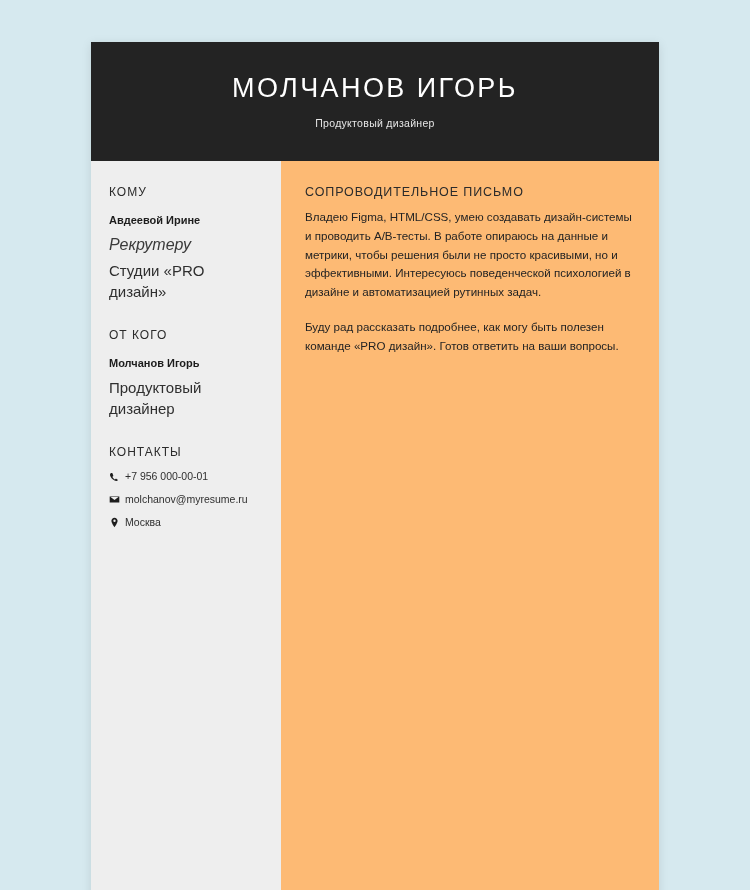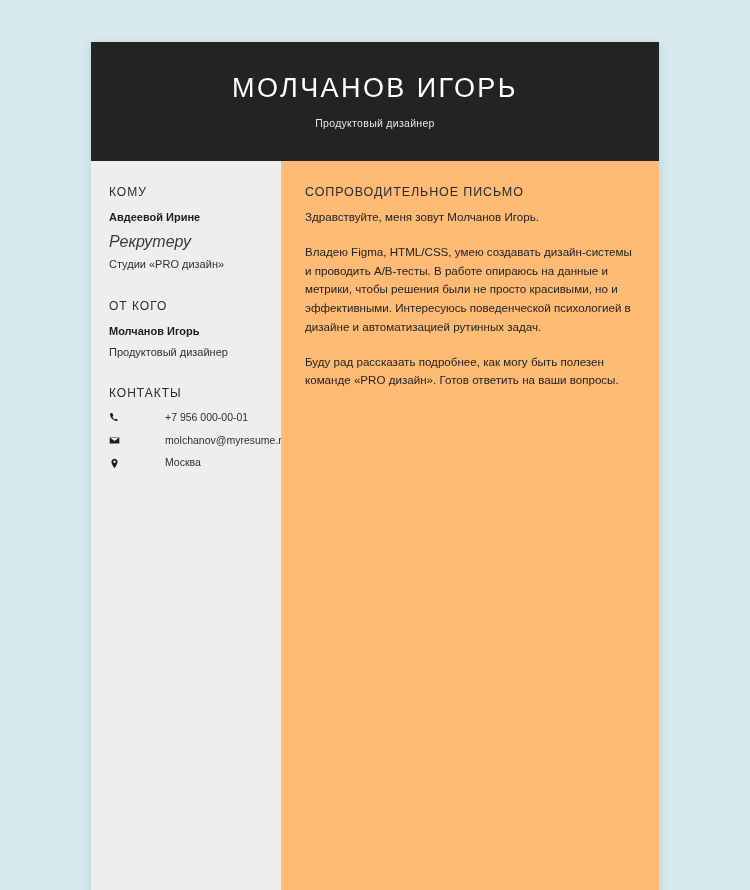--- a/index.html
+++ b/index.html
@@ -74,32 +74,32 @@
     margin: 0 0 11px 0;
     font-weight: 400;
   }
   .sb-heading.spaced {
     margin-top: 26px;
   }
   .sb-strong {
     font-size: 11px;
     font-weight: bold;
     color: #1d1d1d;
-    margin: 8px 0 6px 0;
+    margin: 14px 0 6px 0;
     line-height: 1.35;
   }
   .sb-italic {
     font-size: 16px;
     font-style: italic;
     color: #3a3a3a;
     margin: 0 0 5px 0;
     line-height: 1.35;
   }
   .sb-text {
-    font-size: 11px;
+    font-size: 15px;
     color: #2f2f2f;
     margin: 0 0 4px 0;
     line-height: 1.4;
   }
   .contact-list {
     margin-top: 2px;
   }
   .contact-row {
     display: flex;
     align-items: center;
@@ -112,21 +112,20 @@
     font-size: 10px;
     line-height: 1;
     display: flex;
     align-items: center;
   }
   .contact-icon svg { display: block; }
   .contact-text {
     font-size: 10.5px;
     color: #2f2f2f;
     line-height: 1.3;
-    margin-left: 40px;
   }
   .main-heading {
     font-size: 12.5px;
     letter-spacing: 0.9px;
     color: #2b2b2b;
     text-transform: uppercase;
     margin: 0 0 9px 0;
     font-weight: 400;
   }
   .para {
@@ -191,19 +190,18 @@
             </svg>
           </span>
           <span class="contact-text">Москва</span>
         </div>
 
       </div>
     </div>
 
     <div class="main">
       <div class="main-heading">СОПРОВОДИТЕЛЬНОЕ ПИСЬМО</div>
-      <p class="para tight">Здравствуйте, меня зовут Молчанов Игорь.</p>
       <p class="para">Владею Figma, HTML/CSS, умею создавать дизайн-системы и проводить A/B-тесты. В работе опираюсь на данные и метрики, чтобы решения были не просто красивыми, но и эффективными. Интересуюсь поведенческой психологией в дизайне и автоматизацией рутинных задач.</p>
       <p class="para">Буду рад рассказать подробнее, как могу быть полезен команде «PRO дизайн». Готов ответить на ваши вопросы.</p>
     </div>
 
   </div>
 </div>
 
 </body></html>

